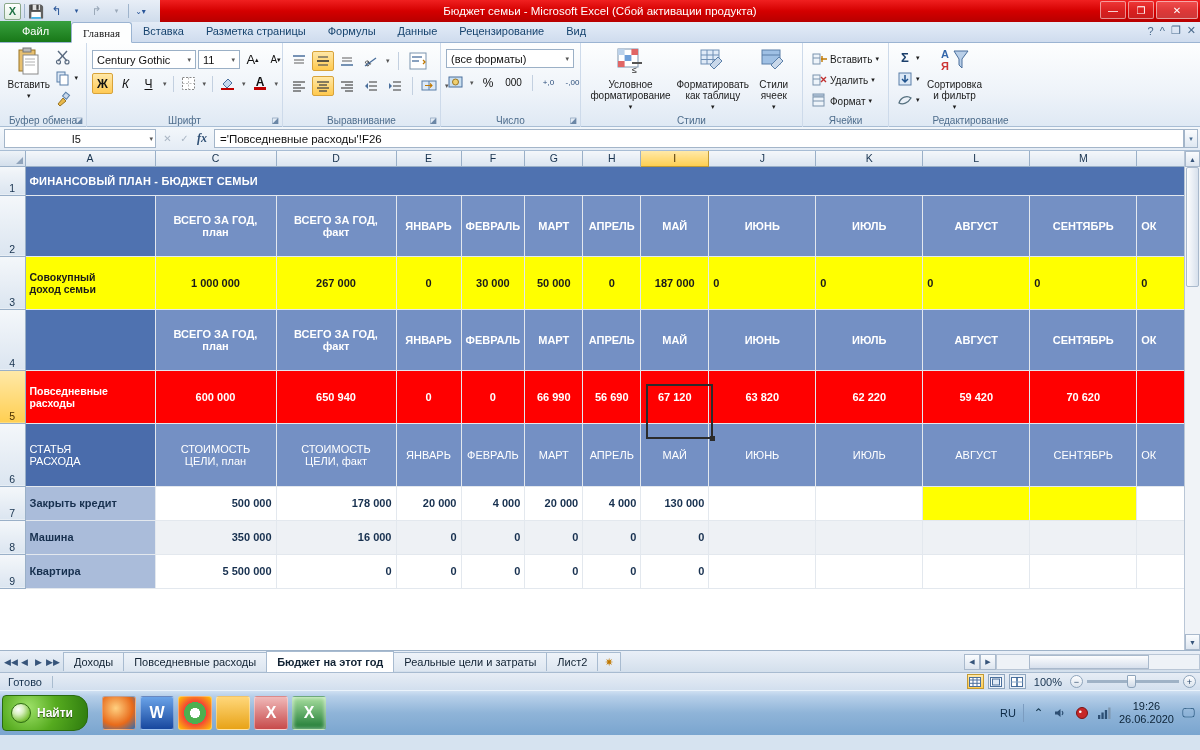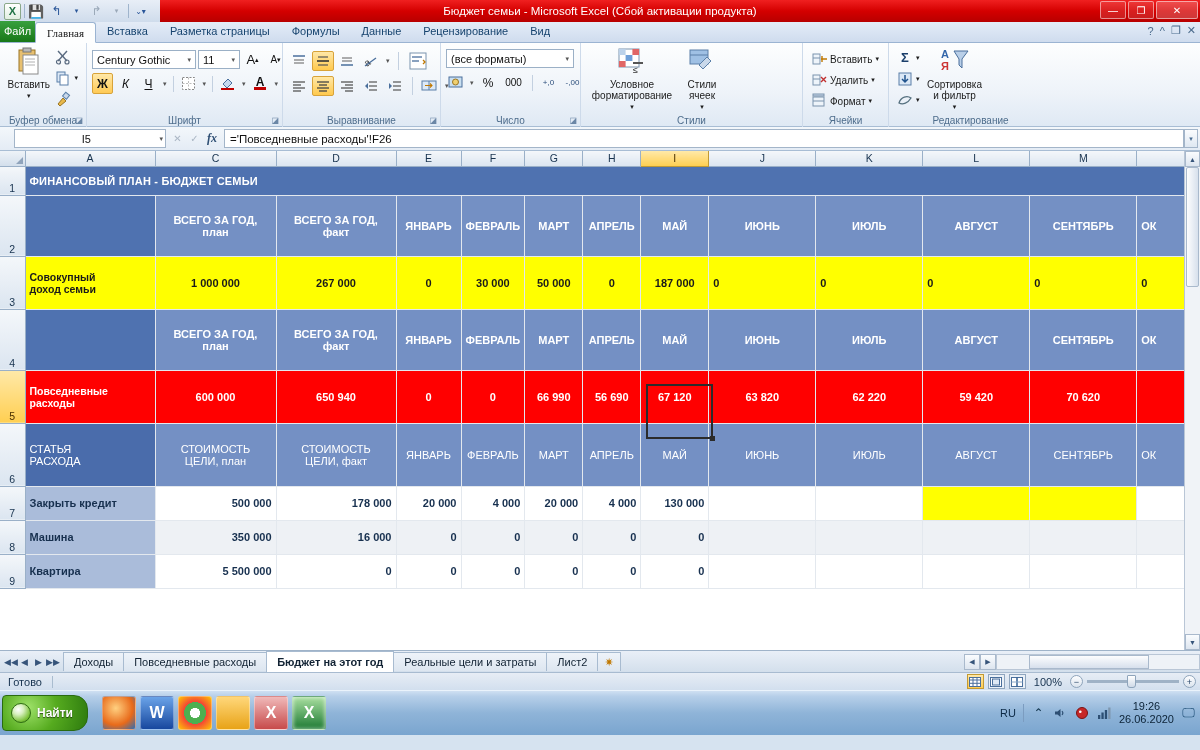--- a/index.html
+++ b/index.html
@@ -39,21 +39,21 @@
              background:rgba(255,255,255,.12); }
   .win-btn.close { background:rgba(255,255,255,.22); width:42px; }
 
   
   .tabbar { height:21px; background:linear-gradient(to bottom,#e4ecf7,#cfdcee);
             display:flex; align-items:flex-end; position:relative;
             border-bottom:1px solid #9bb4d2; }
   .tab { padding:3px 11px 3px; font-size:11px; color:#16436e; cursor:default;
          line-height:15px; height:21px; }
   .tab.file { background:linear-gradient(to bottom,#38a03e,#187818); color:#fff;
-              font-weight:normal; padding:3px 4px; }
+              font-weight:normal; padding:3px 22px; }
   .tab.active { background:#fdfefe; border:1px solid #9bb4d2; border-bottom:1px solid #fdfefe;
                 border-radius:3px 3px 0 0; margin-bottom:-1px; color:#1a1a1a;font-family:Liberation Serif, serif; }
   .tabbar-right { position:absolute; right:4px; top:2px; display:flex; gap:6px;
                   color:#4a6a8c; font-size:11px; align-items:center; }
 
   
   .ribbon { height:84px; background:linear-gradient(to bottom,#fdfefe 0%,#eef3f9 60%,#dfe9f4 100%);
             border-bottom:1px solid #a8bdd4; display:flex; position:relative; }
   .rgroup { position:relative; padding:2px 5px 0; height:84px; }
   .rgroup + .rgroup { border-left:1px solid #cddaea; }
@@ -79,21 +79,21 @@
   .fmtbtn.on { background:linear-gradient(to bottom,#ffe8a8,#ffca55);
                border:1px solid #d8a33a; border-radius:2px; }
   .ab { width:22px; height:20px; display:flex; align-items:center; justify-content:center;
         border:1px solid transparent; }
   .ab.on { background:linear-gradient(to bottom,#ffe8a8,#ffc94d); border:1px solid #d8a33a;
            border-radius:2px; }
 
   
   .formulabar { height:24px; background:linear-gradient(to bottom,#f3f7fb,#e4ecf5);
                 display:flex; align-items:center; border-bottom:1px solid #a8bdd4; }
-  .namebox { width:152px; height:19px; margin-left:14px; background:#fff;
+  .namebox { width:152px; height:19px; margin-left:4px; background:#fff;
              border:1px solid #a3b5c9; display:flex; align-items:center; }
   .namebox .nv { flex:1; text-align:center; font-size:11px; color:#111; }
   .fxgroup { display:flex; align-items:center; gap:0; padding:0 3px; color:#3a5a80; }
   .fxbtn { width:17px; height:17px; display:flex; align-items:center; justify-content:center;
            font-size:10px; color:#55647a; }
   .fx { font-style:italic; font-weight:bold; font-size:12px; color:#2f4f74;
         font-family:"Liberation Serif", serif; padding:0 4px; }
   .finput { flex:1; height:19px; background:#fff; border:1px solid #a3b5c9;
             display:flex; align-items:center; padding-left:5px; font-size:11.5px; color:#111;
             margin-right:16px; }
@@ -512,20 +512,35 @@
             <rect x="2" y="2" width="6.6" height="6" fill="#bcd2ea"></rect>
             <rect x="15.4" y="2" width="6.6" height="6" fill="#e06666"></rect>
             <rect x="8.6" y="8" width="6.8" height="6" fill="#6f9fd8"></rect>
             <rect x="2" y="14" width="6.6" height="6" fill="#e06666"></rect>
             <path d="M16 15 l10 0 l0 2 l-10 0z" fill="#555"></path>
             <text x="16" y="26" font-size="9" fill="#333">≤</text>
           </svg>
         </div>
         <span style="white-space:pre-line">Условное
 форматирование</span>
+        <span style="font-size:7px">▾</span>
+      </div>
+      <div class="bigbtn" style="width:78px">
+        <div class="bigicon">
+          <svg width="30" height="28" viewBox="0 0 30 28">
+            <rect x="3" y="3" width="18" height="14" fill="#dfeaf7" stroke="#6f8fb5"></rect>
+            <line x1="3" y1="8" x2="21" y2="8" stroke="#6f8fb5"></line>
+            <line x1="3" y1="12.5" x2="21" y2="12.5" stroke="#6f8fb5"></line>
+            <line x1="9" y1="3" x2="9" y2="17" stroke="#6f8fb5"></line>
+            <line x1="15" y1="3" x2="15" y2="17" stroke="#6f8fb5"></line>
+            <path d="M12 18 L20 10 L24 14 L16 22 Z" fill="#c9d8ea" stroke="#5a7fa8"></path>
+          </svg>
+        </div>
+        <span style="white-space:pre-line">Форматировать
+как таблицу</span>
         <span style="font-size:7px">▾</span>
       </div>
       <div class="bigbtn" style="width:48px">
         <div class="bigicon">
           <svg width="30" height="28" viewBox="0 0 30 28">
             <rect x="3" y="3" width="18" height="14" fill="#9fc0e4" stroke="#5a7fa8"></rect>
             <line x1="3" y1="8" x2="21" y2="8" stroke="#5a7fa8"></line>
             <path d="M12 18 L20 10 L24 14 L16 22 Z" fill="#c9d8ea" stroke="#5a7fa8"></path>
           </svg>
         </div>

